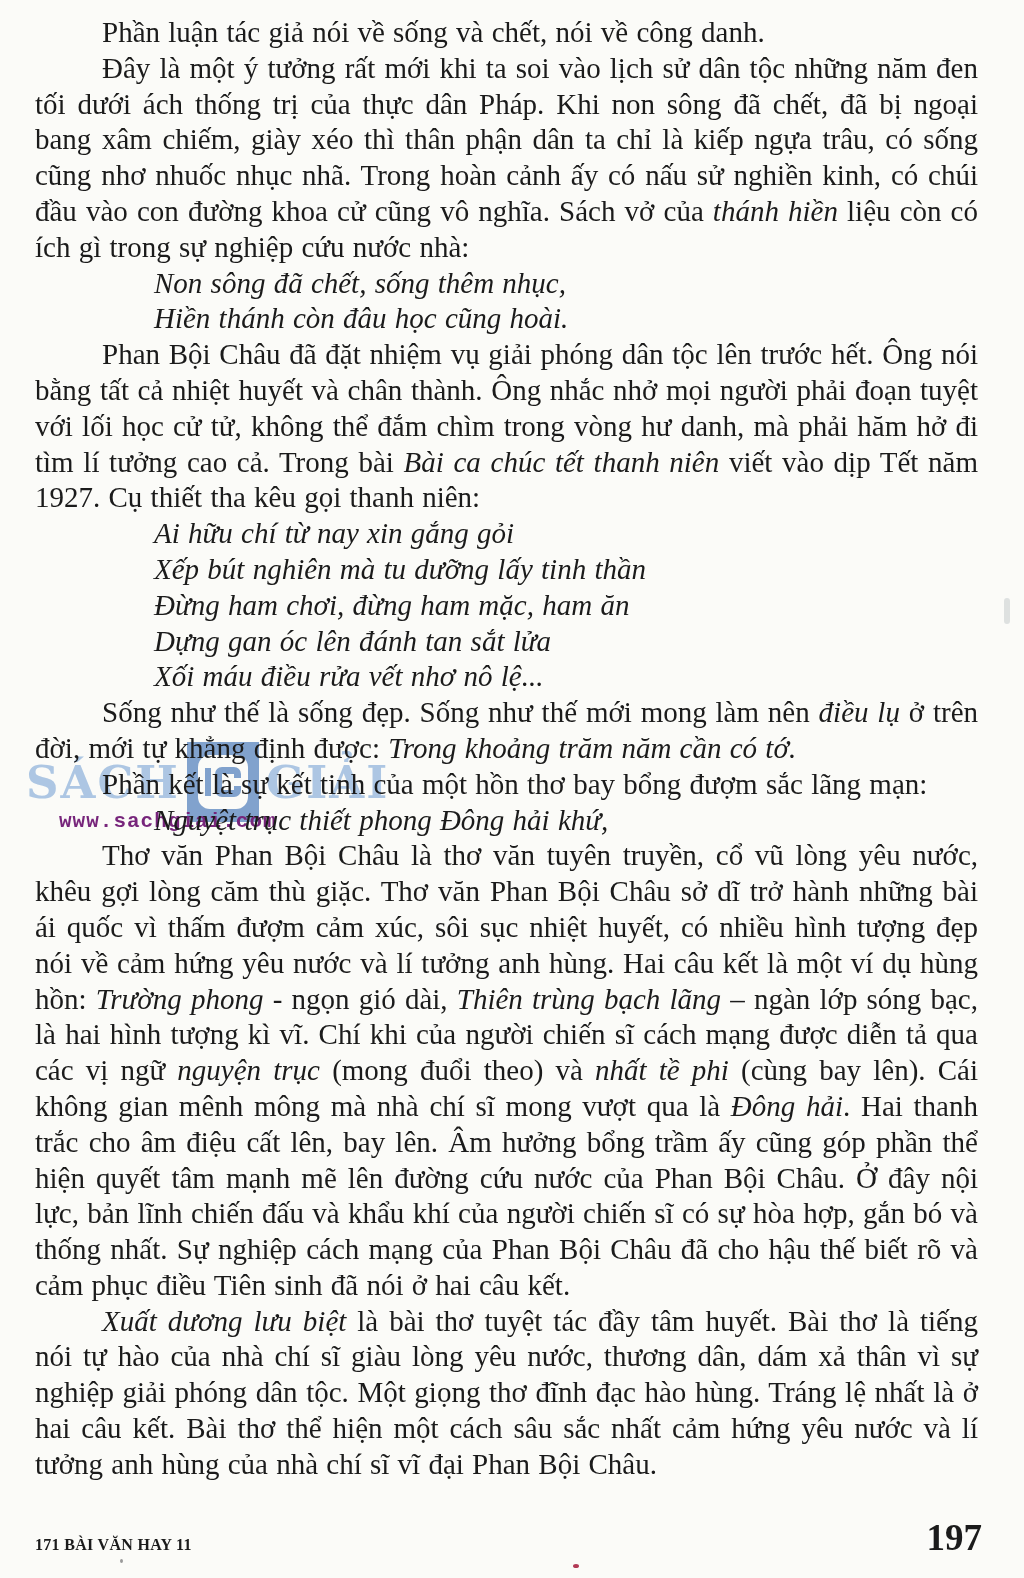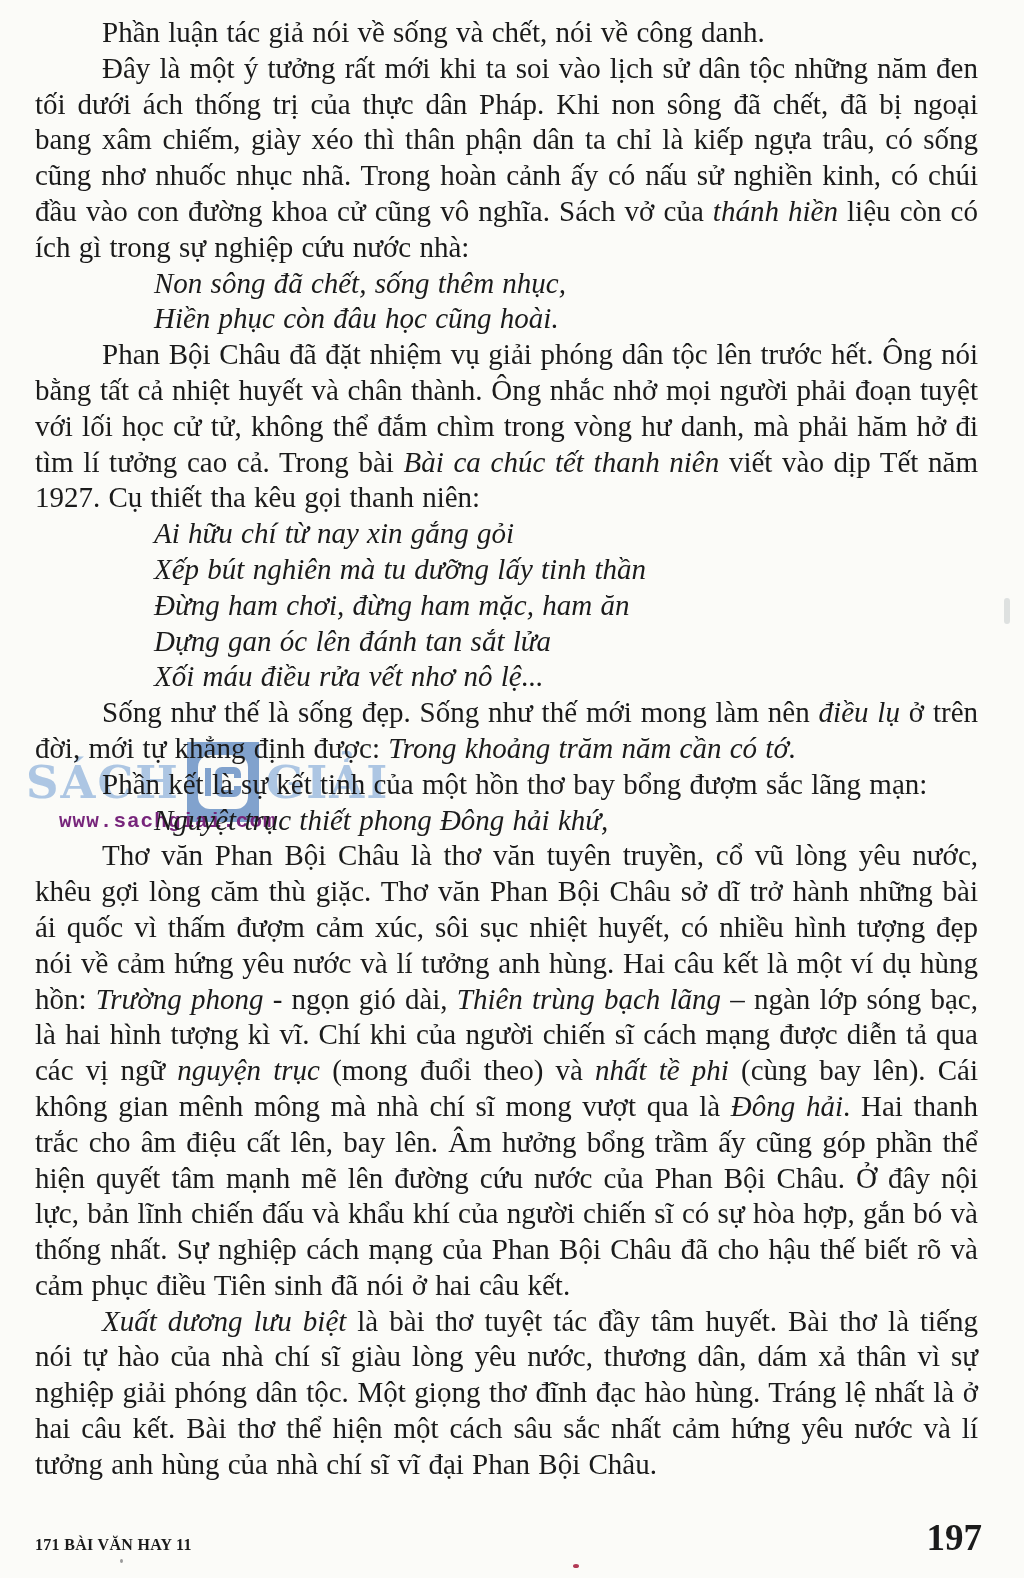--- a/index.html
+++ b/index.html
@@ -94,21 +94,21 @@
       </span>
       <span class="wm-word">GIẢI</span>
     </div>
     <div class="wm-url">www.sachgiai.com</div>
   </div>
 
   <main class="text">
       <p class="para indent"><span>Phần luận tác giả nói về sống và chết, nói về công danh.</span></p>
       <p class="para indent"><span>Đây là một ý tưởng rất mới khi ta soi vào lịch sử dân tộc những năm đen tối dưới ách thống trị của thực dân Pháp. Khi non sông đã chết, đã bị ngoại bang xâm chiếm, giày xéo thì thân phận dân ta chỉ là kiếp ngựa trâu, có sống cũng nhơ nhuốc nhục nhã. Trong hoàn cảnh ấy có nấu sử nghiền kinh, có chúi đầu vào con đường khoa cử cũng vô nghĩa. Sách vở của </span><span class="it">thánh hiền</span><span> liệu còn có ích gì trong sự nghiệp cứu nước nhà:</span></p>
       <p class="verse"><span class="it">Non sông đã chết, sống thêm nhục,</span></p>
-      <p class="verse"><span class="it">Hiền phục còn đâu học cũng hoài.</span></p>
+      <p class="verse"><span class="it">Hiền thánh còn đâu học cũng hoài.</span></p>
       <p class="para indent"><span>Phan Bội Châu đã đặt nhiệm vụ giải phóng dân tộc lên trước hết. Ông nói bằng tất cả nhiệt huyết và chân thành. Ông nhắc nhở mọi người phải đoạn tuyệt với lối học cử tử, không thể đắm chìm trong vòng hư danh, mà phải hăm hở đi tìm lí tưởng cao cả. Trong bài </span><span class="it">Bài ca chúc tết thanh niên</span><span> viết vào dịp Tết năm 1927. Cụ thiết tha kêu gọi thanh niên:</span></p>
       <p class="verse"><span class="it">Ai hữu chí từ nay xin gắng gỏi</span></p>
       <p class="verse"><span class="it">Xếp bút nghiên mà tu dưỡng lấy tinh thần</span></p>
       <p class="verse"><span class="it">Đừng ham chơi, đừng ham mặc, ham ăn</span></p>
       <p class="verse"><span class="it">Dựng gan óc lên đánh tan sắt lửa</span></p>
       <p class="verse"><span class="it">Xối máu điều rửa vết nhơ nô lệ...</span></p>
       <p class="para indent"><span>Sống như thế là sống đẹp. Sống như thế mới mong làm nên </span><span class="it">điều lụ</span><span> ở trên đời, mới tự khẳng định được: </span><span class="it">Trong khoảng trăm năm cần có tớ.</span></p>
       <p class="para indent"><span>Phần kết là sự kết tinh của một hồn thơ bay bổng đượm sắc lãng mạn:</span></p>
       <p class="verse"><span class="it">Nguyệt trục thiết phong Đông hải khứ,</span></p>
       <p class="para indent"><span>Thơ văn Phan Bội Châu là thơ văn tuyên truyền, cổ vũ lòng yêu nước, khêu gợi lòng căm thù giặc. Thơ văn Phan Bội Châu sở dĩ trở hành những bài ái quốc vì thấm đượm cảm xúc, sôi sục nhiệt huyết, có nhiều hình tượng đẹp nói về cảm hứng yêu nước và lí tưởng anh hùng. Hai câu kết là một ví dụ hùng hồn: </span><span class="it">Trường phong</span><span> - ngọn gió dài, </span><span class="it">Thiên trùng bạch lãng</span><span> – ngàn lớp sóng bạc, là hai hình tượng kì vĩ. Chí khi của người chiến sĩ cách mạng được diễn tả qua các vị ngữ </span><span class="it">nguyện trục</span><span> (mong đuổi theo) và </span><span class="it">nhất tề phi</span><span> (cùng bay lên). Cái không gian mênh mông mà nhà chí sĩ mong vượt qua là </span><span class="it">Đông hải</span><span>. Hai thanh trắc cho âm điệu cất lên, bay lên. Âm hưởng bổng trầm ấy cũng góp phần thể hiện quyết tâm mạnh mẽ lên đường cứu nước của Phan Bội Châu. Ở đây nội lực, bản lĩnh chiến đấu và khẩu khí của người chiến sĩ có sự hòa hợp, gắn bó và thống nhất. Sự nghiệp cách mạng của Phan Bội Châu đã cho hậu thế biết rõ và cảm phục điều Tiên sinh đã nói ở hai câu kết.</span></p>

